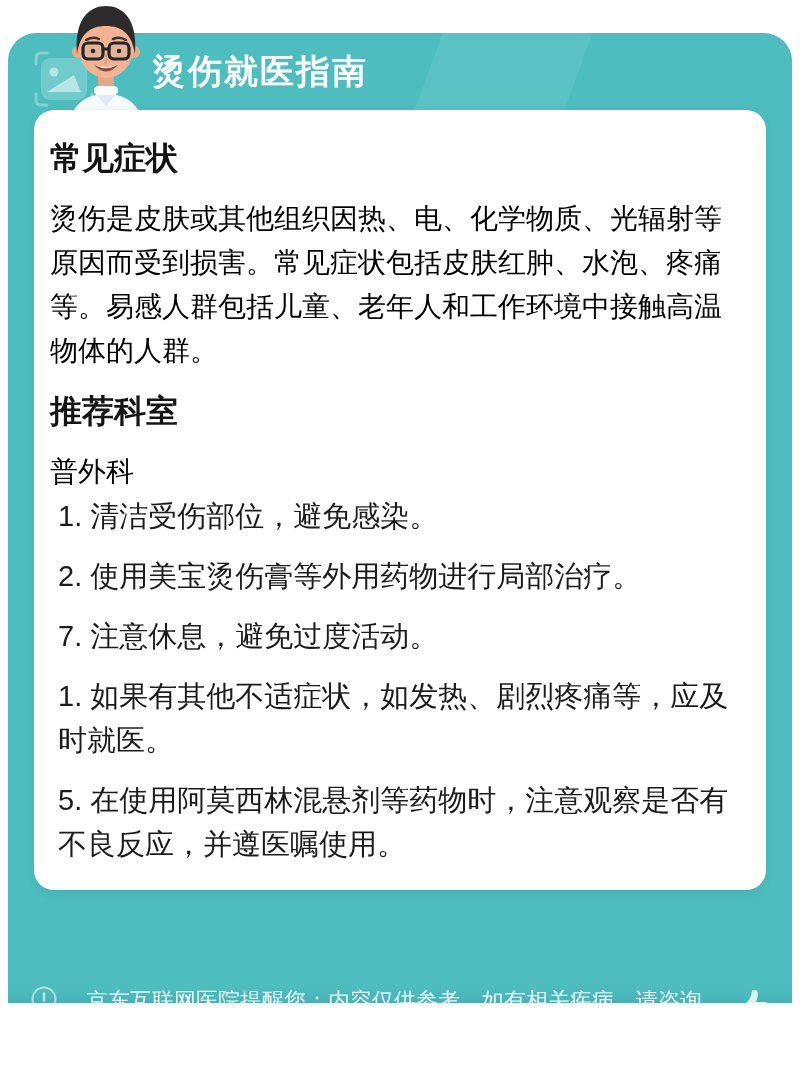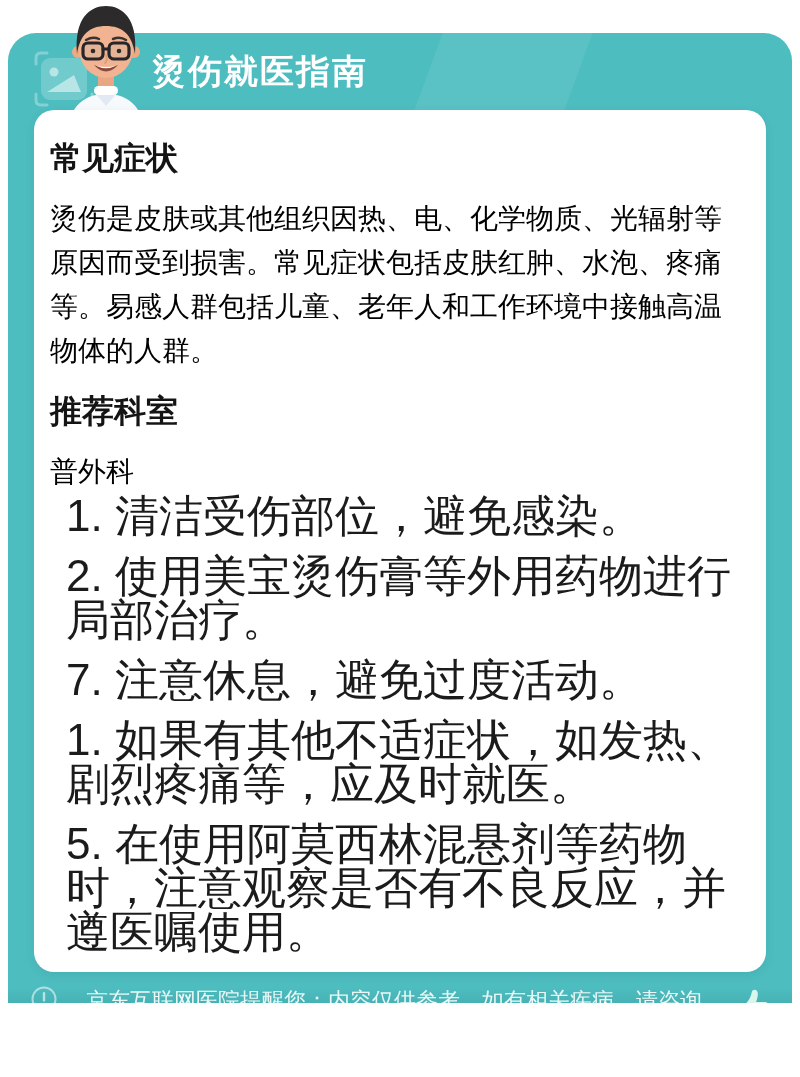--- a/index.html
+++ b/index.html
@@ -19,27 +19,27 @@
   .photo-icon{position:absolute;left:26px;top:18px;width:60px;height:56px;}
   .avatar{position:absolute;left:42px;top:-31px;width:112px;height:144px;z-index:1;}
   .page-title{
     position:absolute;left:144px;top:14px;z-index:1;
     font-size:34px;line-height:48px;font-weight:700;color:#ffffff;letter-spacing:2px;white-space:nowrap;
   }
   
   .card{
     position:absolute;left:26px;right:26px;top:77px;z-index:2;
     background:#ffffff;border-radius:20px;
-    padding:26px 18px 18px 16px;
+    padding:26px 18px 24px 16px;
     box-shadow:0 3px 10px rgba(0,70,70,0.10);
   }
   .card h2{font-size:32px;line-height:44px;font-weight:700;color:#141414;margin:16px 0 17px;}
   .card h2.first{margin-top:0;}
   .card p.body{font-size:28px;line-height:44px;color:#000000;margin:0;}
-  .care-item{font-size:44px;line-height:44px;color:#1b1b1b;margin:0 16px 16px;}
+  .care-item{font-size:29px;line-height:44px;color:#1b1b1b;margin:0 8px 16px;}
   .care-item:last-child{margin-bottom:0;}
   
   .footer{position:absolute;left:22px;right:20px;top:952px;display:flex;align-items:flex-start;gap:28px;z-index:1;}
   .footer .disclaimer{width:676px;font-size:22px;line-height:32px;color:#E9F8F6;margin:0;}
   .info-icon{flex:0 0 28px;width:28px;height:28px;}
   .thumb-icon{margin-left:auto;width:46px;height:46px;}
 </style>
 </head>
 <body>
 

